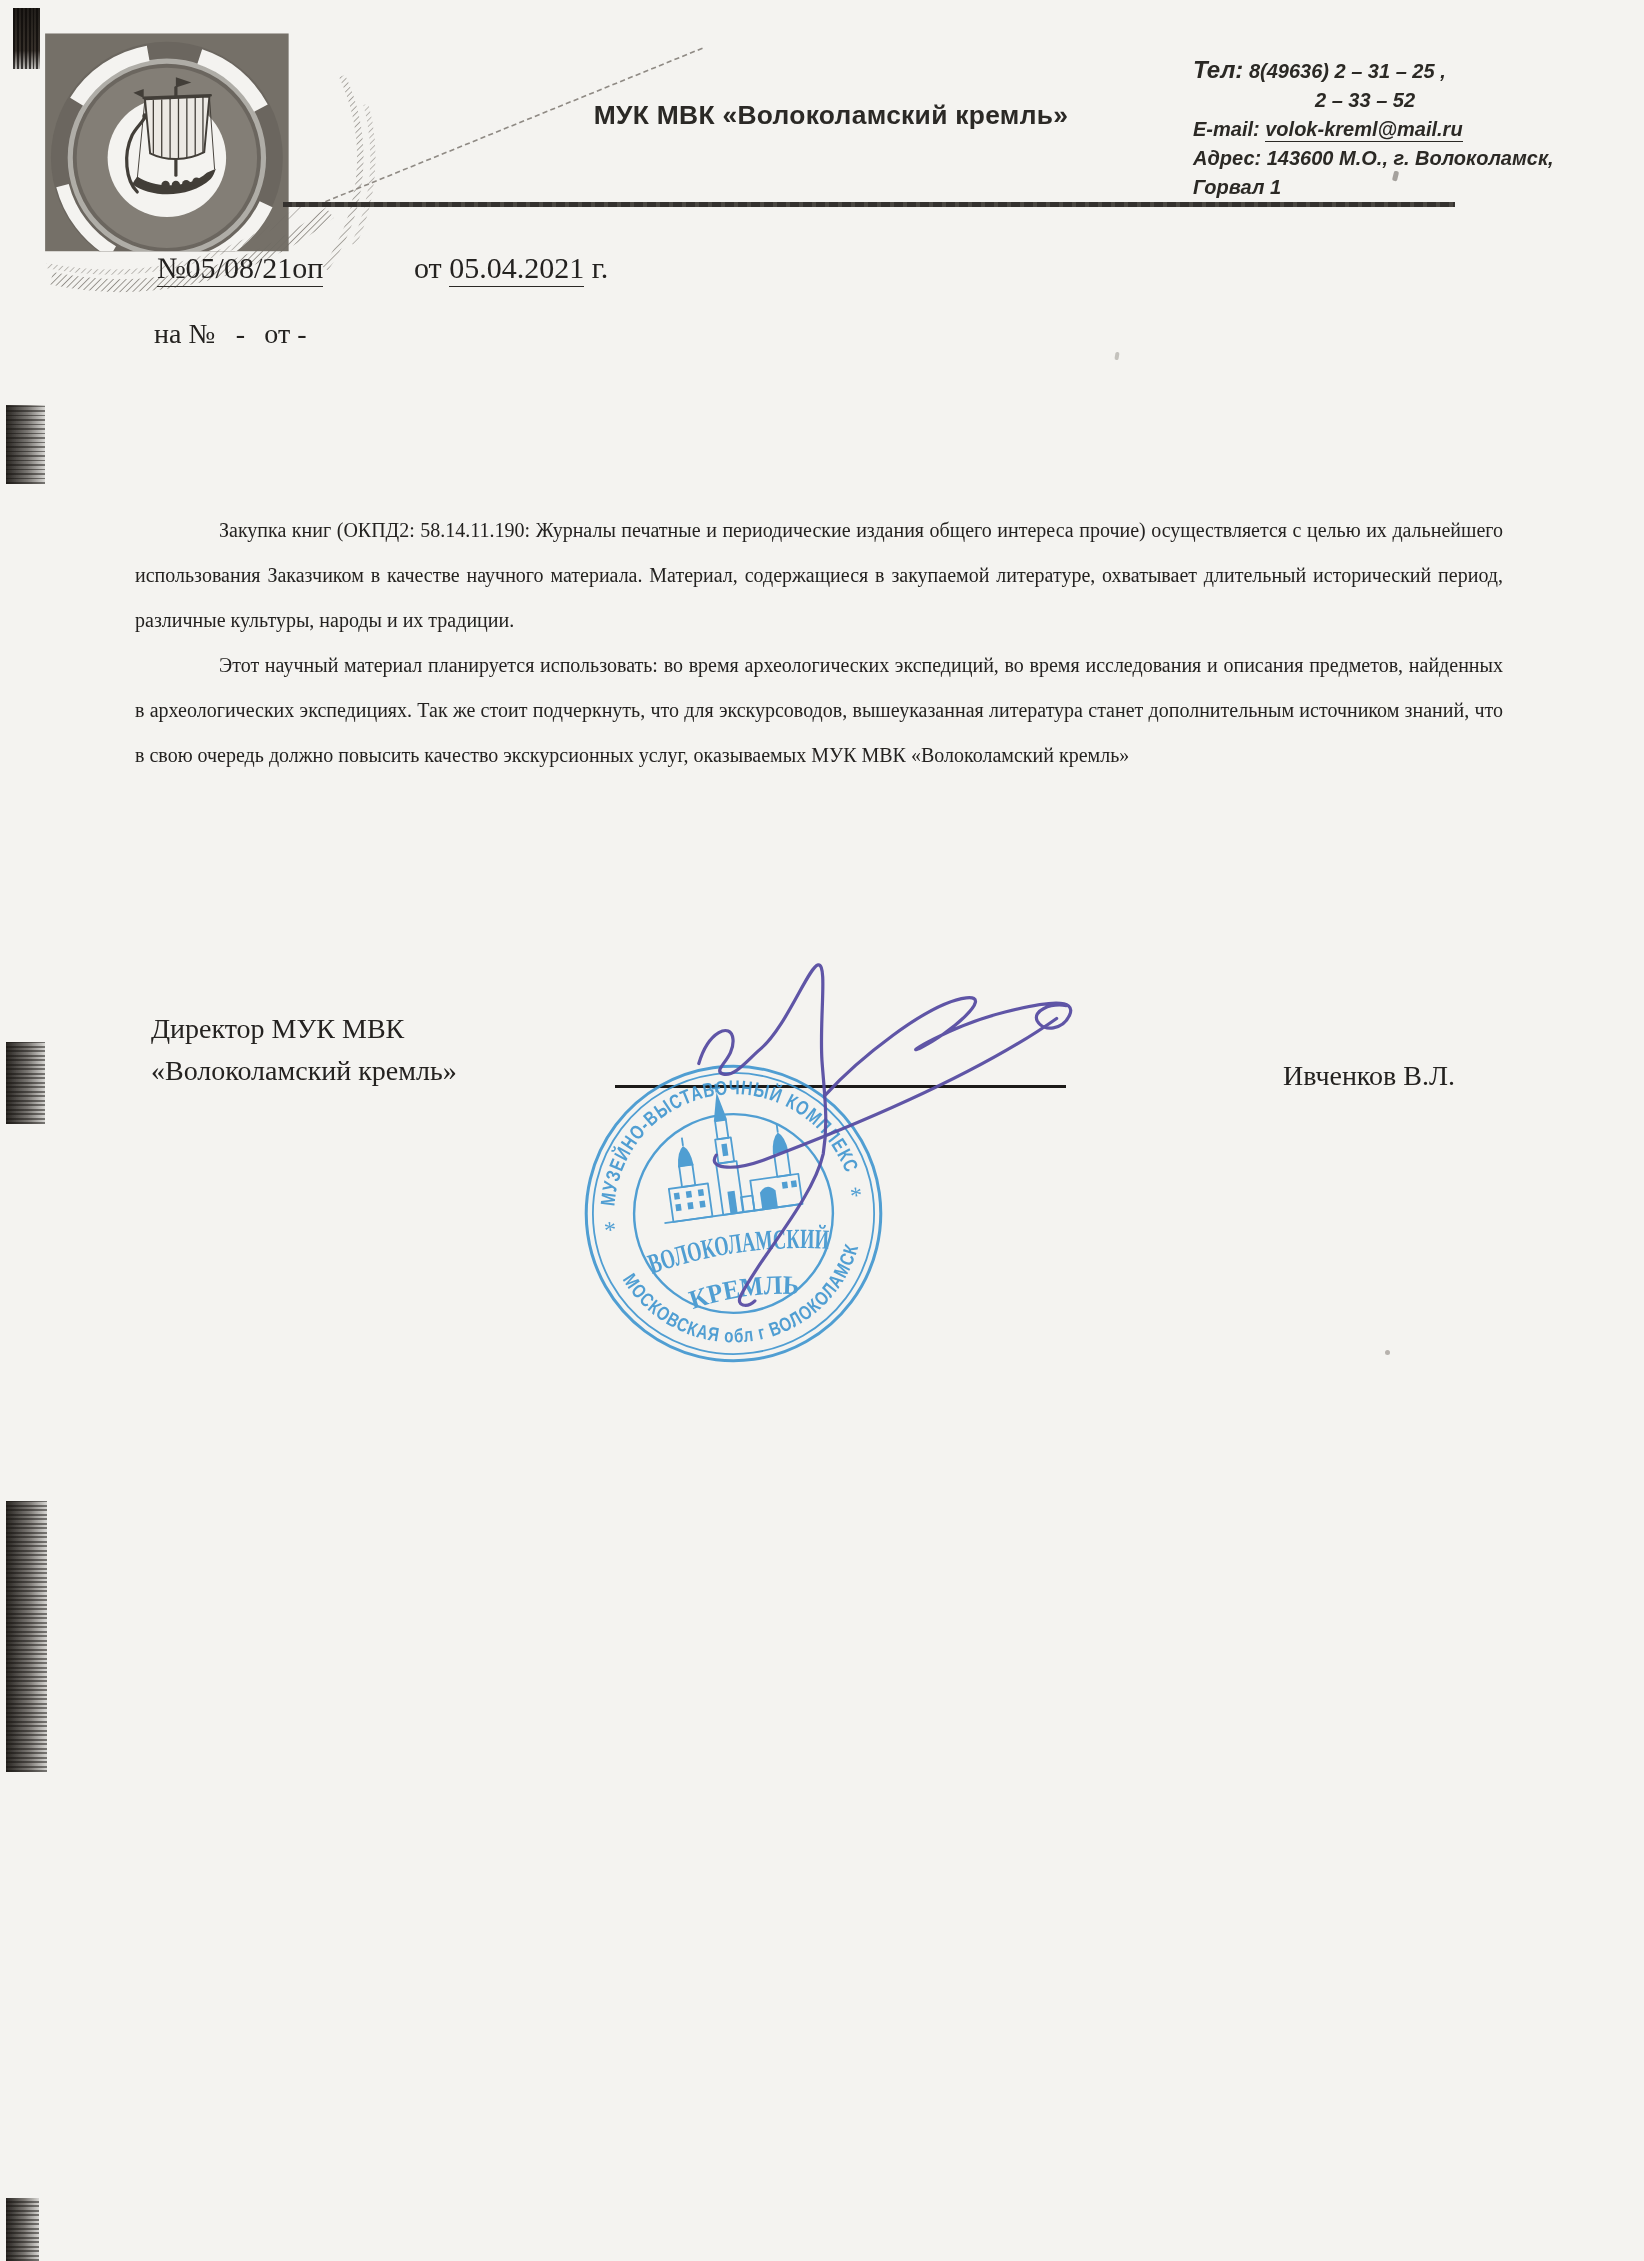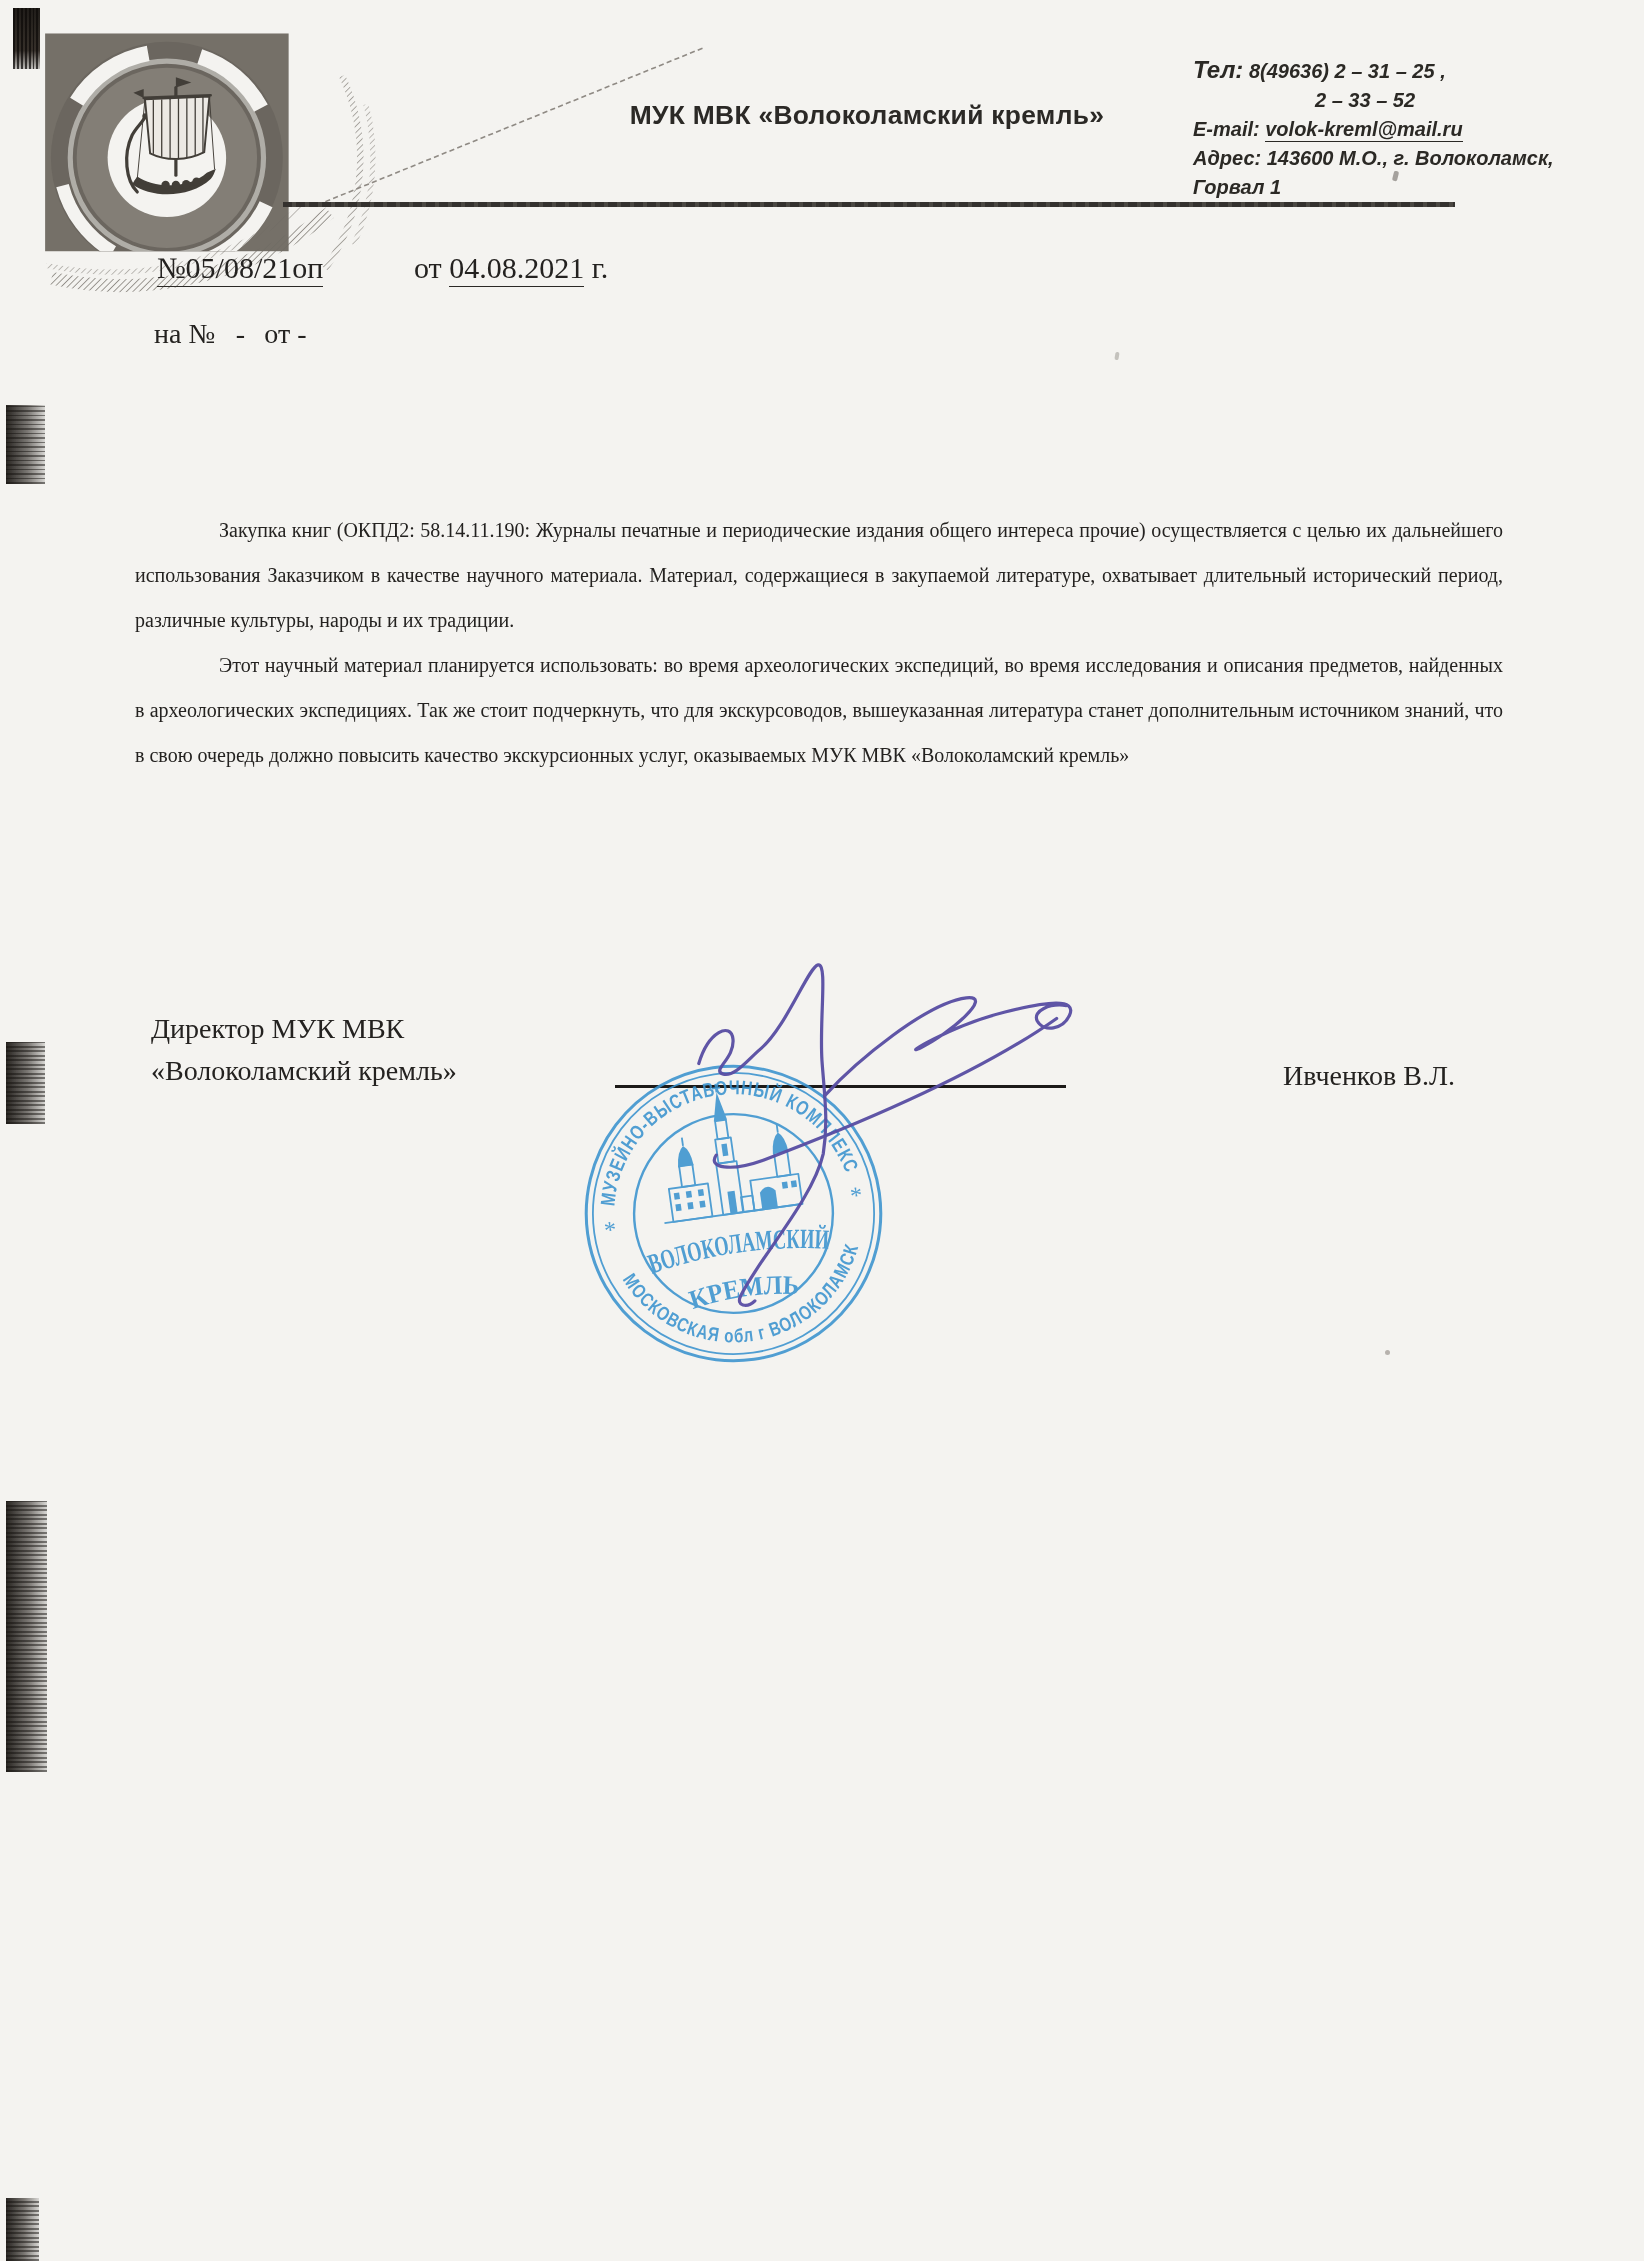--- a/index.html
+++ b/index.html
@@ -12,21 +12,20 @@
     color:#242220;
   }
   .abs{position:absolute;}
   
   .org-name{
     left:148px;top:100px;width:1366px;
     text-align:center;
     font-family:"Liberation Sans", sans-serif;
     font-weight:700;font-size:26.4px;color:#2b2926;
     letter-spacing:0.3px;
-    margin-left:36px;
   }
   .contact{
     left:1193px;top:55px;width:399px;
     font-family:"Liberation Sans", sans-serif;
     font-style:italic;font-weight:600;
     font-size:20px;color:#2b2925;
     line-height:29px;
   }
   .contact .lbl-big{font-size:24px;margin-top:36px;}
   .contact .indent{padding-left:122px;display:inline-block;}
@@ -178,21 +177,21 @@
     </div>
   </div>
 
   <div class="abs divider"></div>
 
   <div class="abs ref-num">
     <span class="u">№05/08/21оп</span>
   </div>
   <div class="abs ref-date">
     <span>от</span>
-    <span class="u">04.08.2021</span>
+    <span class="u">05.04.2021</span>
     <span>г.</span>
   </div>
   <div class="abs reply">
     <span>на №</span><span class="g1"></span><span>-</span><span class="g2"></span><span>от -</span>
   </div>
 
 
   <div class="abs body-text">
     <p>Закупка книг (ОКПД2: 58.14.11.190: Журналы печатные и периодические издания общего интереса прочие) осуществляется с целью их дальнейшего использования Заказчиком в качестве научного материала. Материал, содержащиеся в закупаемой литературе, охватывает длительный исторический период, различные культуры, народы и их традиции.</p>
     <p>Этот научный материал планируется использовать: во время археологических экспедиций, во время исследования и описания предметов, найденных в археологических экспедициях. Так же стоит подчеркнуть, что для экскурсоводов, вышеуказанная литература станет дополнительным источником знаний, что в свою очередь должно повысить качество экскурсионных услуг, оказываемых МУК МВК «Волоколамский кремль»</p>

